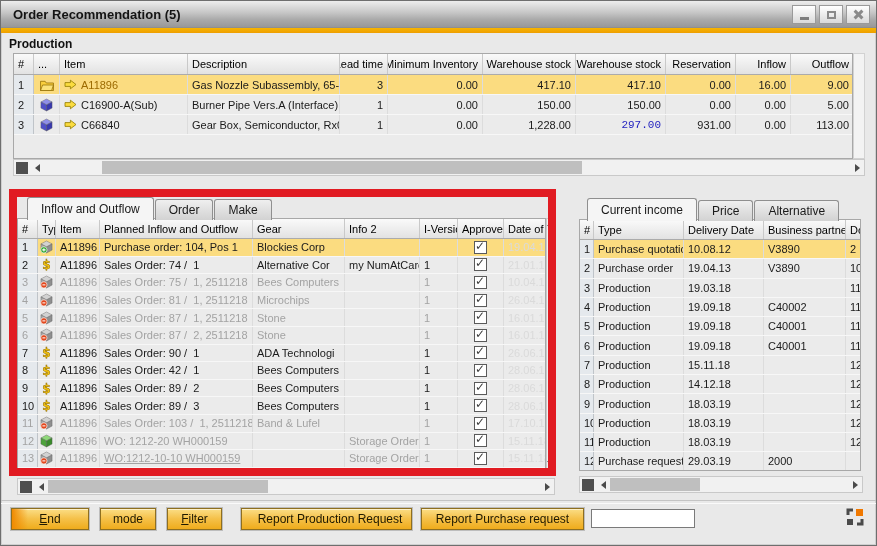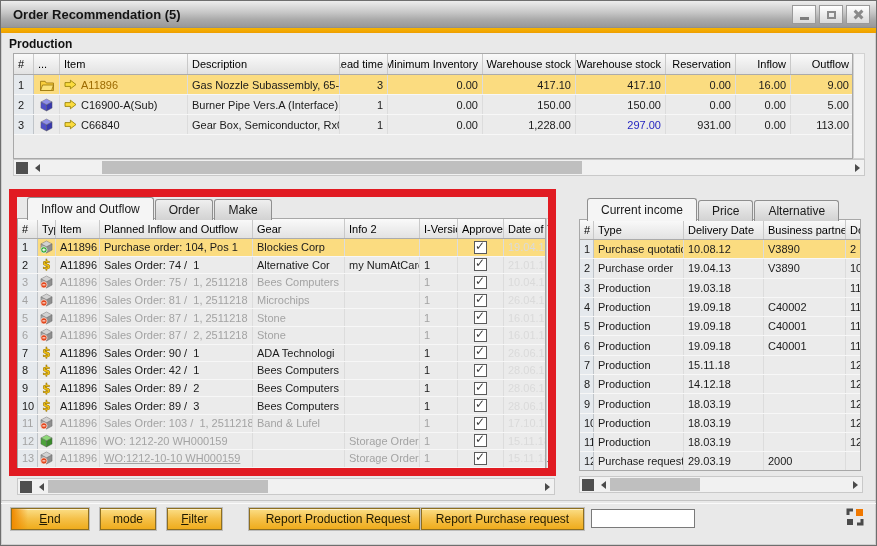--- a/index.html
+++ b/index.html
@@ -161,21 +161,21 @@
 <polygon points="1,4.2 7,7.4 7,14 1,10.8" fill="#5050C8" stroke="#555" stroke-width="0.4"></polygon>
 <polygon points="13,4.2 7,7.4 7,14 13,10.8" fill="#3A3AAE" stroke="#555" stroke-width="0.4"></polygon>
             </svg></span></div>
         <div class="c" style="width: 128px;"><span class="icon"><svg width="13" height="11" viewBox="0 0 13 11">
               <path d="M1 3.6h5.4V1.2L12 5.5 6.4 9.8V7.4H1z" fill="#FBDC3F" stroke="#8F7A00" stroke-width="0.8" stroke-linejoin="round"></path>
             </svg></span><span style="margin-left: 4px;">C66840</span></div>
         <div class="c" style="width: 152px;">Gear Box, Semiconductor, Rx07</div>
         <div class="c r" style="width: 48px;">1</div>
         <div class="c r" style="width: 95px;">0.00</div>
         <div class="c r" style="width: 93px;">1,228.00</div>
-        <div class="c r" style="width: 90px; color: rgb(31, 31, 191);">297.00</div>
+        <div class="c r" style="width: 90px; color: rgb(31, 31, 191); font-family: Liberation Mono, monospace;">297.00</div>
         <div class="c r" style="width: 70px;">931.00</div>
         <div class="c r" style="width: 55px;">0.00</div>
         <div class="c r" style="width: 63px;">113.00</div>
       </div>
     </div>
   <div class="vtrack" style="left:852px;top:52px;width:12px;height:106px;"></div>
 
   <div class="hbar" style="left:12px;top:158px;width:852px;">
     <span class="sq"></span>
     <span class="sbtn">
@@ -534,21 +534,21 @@
     <span class="sbtn">
         <span class="tri-r"></span>
       </span>
   </div>
 
   <div class="footsep"></div>
   <div id="footer-buttons">
       <div class="btn default" style="left: 10px; width: 78px;"><u>E</u>nd</div>
       <div class="btn" style="left: 99px; width: 56px;">mode</div>
       <div class="btn" style="left: 166px; width: 55px;"><u>F</u>ilter</div>
-      <div class="btn" style="left: 248px; width: 171px; padding-left: 7px;">Report Production Request</div>
+      <div class="btn" style="left: 240px; width: 171px; padding-left: 7px;">Report Production Request</div>
       <div class="btn" style="left: 420px; width: 163px;">Report Purchase request</div>
     </div>
   <input class="ftinput" value="" style="">
   <div class="resize-ic">
     <svg width="18" height="18" viewBox="0 0 18 18">
       <path d="M2 7V2h5" fill="none" stroke="#4a4a4a" stroke-width="3"></path>
       <rect x="10" y="1" width="7" height="7" fill="#F07800"></rect>
       <rect x="1" y="11" width="6" height="6" fill="#4a4a4a"></rect>
       <path d="M16 11v5h-5" fill="none" stroke="#4a4a4a" stroke-width="3"></path>
     </svg>

